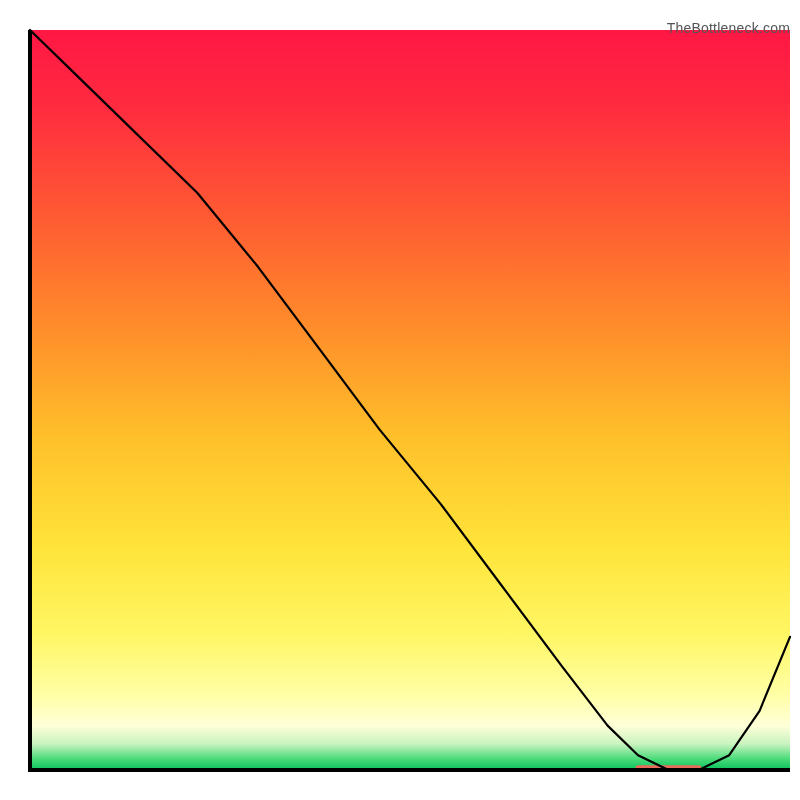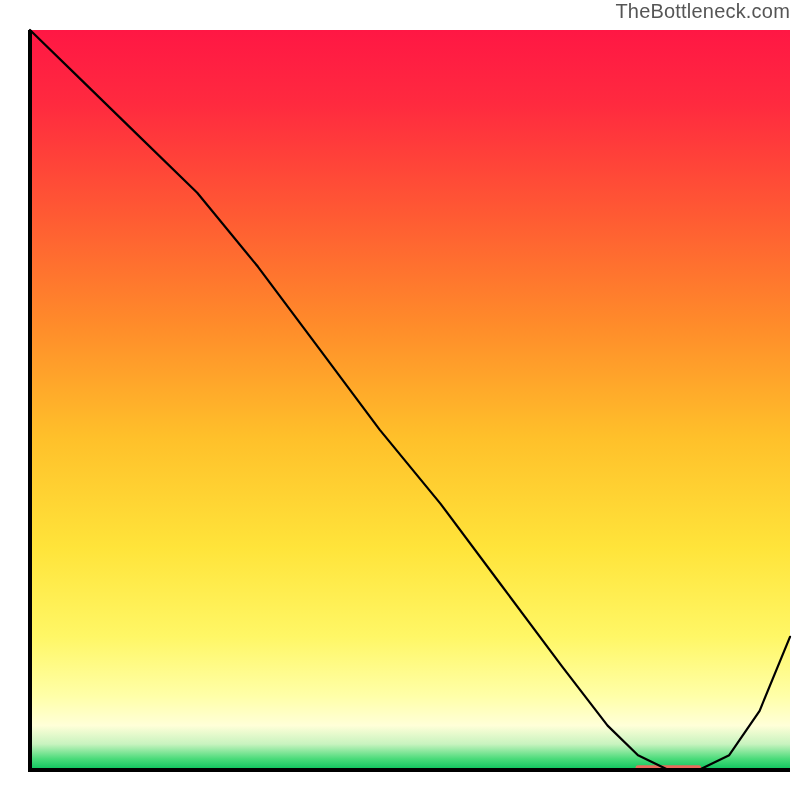--- a/index.html
+++ b/index.html
@@ -11,23 +11,23 @@
     font-family: Arial, Helvetica, sans-serif;
     overflow: hidden;
   }
   .wrapper {
     position: relative;
     width: 800px;
     height: 800px;
   }
   .watermark {
     position: absolute;
-    top: 0;
+    top: 20px;
     right: 10px;
-    font-size: 20px;
+    font-size: 14px;
     color: #555;
     font-weight: 500;
     letter-spacing: 0.2px;
     z-index: 5;
   }
   svg {
     position: absolute;
     top: 0;
     left: 0;
   }

